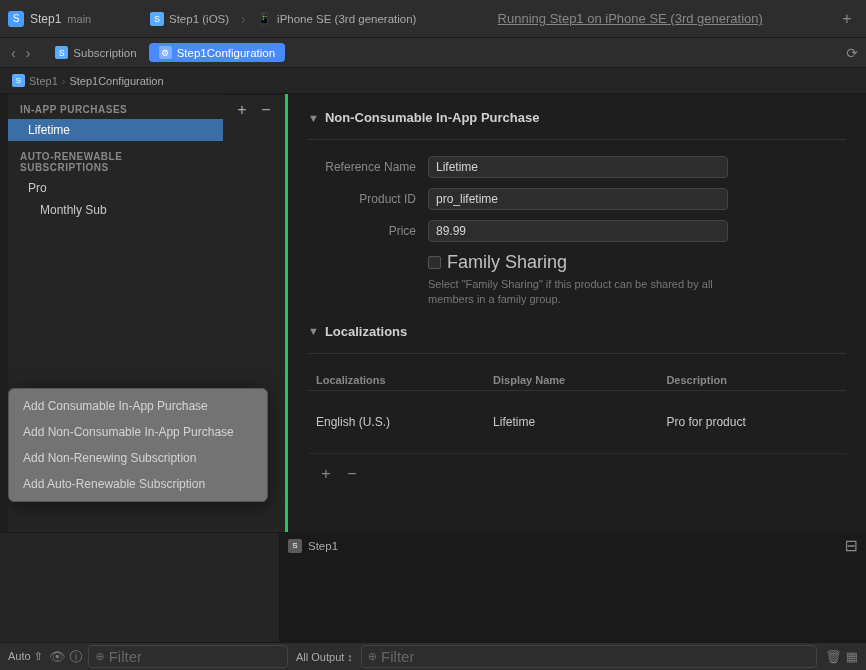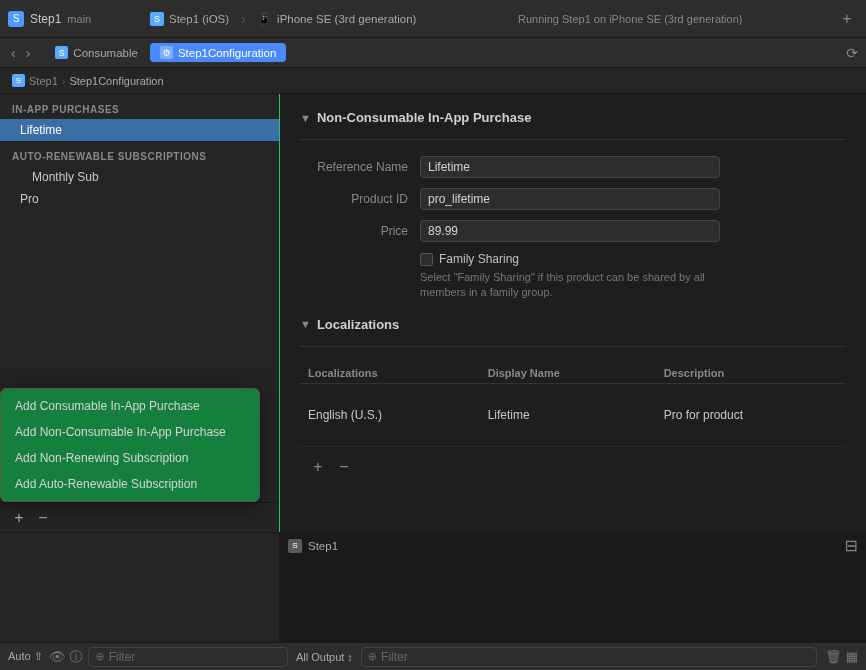--- a/index.html
+++ b/index.html
@@ -79,22 +79,23 @@
       font-size: 9px;
       color: white;
     }
     .tab-separator {
       color: #555;
       font-size: 14px;
     }
     .run-text {
       flex: 1;
       text-align: center;
-      font-size: 11px;
-      color: #888;
+      font-size: 13px;
+      color: #888;
+      text-decoration: underline;
     }
     .plus-btn {
       width: 22px;
       height: 22px;
       display: flex;
       align-items: center;
       justify-content: center;
       color: #888;
       font-size: 16px;
       cursor: pointer;
@@ -203,25 +204,26 @@
     .main-content {
       display: flex;
       flex: 1;
       overflow: hidden;
     }
 
     
     .sidebar {
       width: 280px;
       background: #252525;
-      border-right: 1px solid #22c55e;
-      display: flex;
-      flex-direction: column;
+      border-right: 3px solid #22c55e;
+      display: flex;
+      flex-direction: row;
       overflow: hidden;
       position: relative;
+      margin-left: 8px;
     }
     .sidebar-scroll {
       flex: 1;
       overflow-y: auto;
     }
     .sidebar-section-header {
       font-size: 10px;
       font-weight: 700;
       color: #888;
       padding: 10px 12px 4px;
@@ -273,21 +275,21 @@
       cursor: pointer;
       border-radius: 3px;
     }
 
     
     .dropdown-menu {
       position: absolute;
       bottom: 30px;
       left: 0;
       width: 260px;
-      background: #15803d;
+      background: #737373;
       border: 1px solid #555;
       border-radius: 6px;
       padding: 4px 0;
       z-index: 100;
       box-shadow: 0 4px 20px rgba(0,0,0,0.5);
     }
     .dropdown-item {
       padding: 6px 14px;
       font-size: 12px;
       color: #d4d4d4;
@@ -371,21 +373,21 @@
     }
     .checkbox {
       width: 13px;
       height: 13px;
       background: #2d2d2d;
       border: 1px solid #555;
       border-radius: 2px;
       cursor: pointer;
     }
     .family-sharing-text {
-      font-size: 12px;
+      font-size: 18px;
       color: #c0c0c0;
     }
     .family-sharing-desc {
       font-size: 11px;
       color: #777;
       max-width: 300px;
       line-height: 1.4;
     }
 
     
@@ -521,21 +523,21 @@
       border-radius: 4px;
       padding: 2px 6px;
       gap: 4px;
       flex: 1;
     }
     .status-filter-icon {
       font-size: 11px;
       color: #666;
     }
     .status-filter-text {
-      font-size: 12px;
+      font-size: 15px;
       color: #666;
     }
     .status-right {
       display: flex;
       align-items: center;
       flex: 1;
       gap: 8px;
     }
     .output-select {
       font-size: 11px;
@@ -593,21 +595,21 @@
 </div>
 
 <div class="breadcrumb-bar">
   <div class="breadcrumb-nav">
     <span class="nav-btn">‹</span>
     <span class="nav-btn">›</span>
   </div>
   <div class="breadcrumb-tabs">
     <div class="breadcrumb-tab">
       <div class="breadcrumb-tab-icon">S</div>
-      <span>Consumable</span>
+      <span>Subscription</span>
     </div>
     <div class="breadcrumb-tab active">
       <div class="breadcrumb-tab-icon">⚙</div>
       <span>Step1Configuration</span>
     </div>
   </div>
   <div class="breadcrumb-right">
     <span class="icon-btn">⟳</span>
   </div>
 </div>
@@ -621,25 +623,25 @@
 
 <div class="main-content">
 
   <div class="sidebar">
     <div class="sidebar-scroll">
       <div class="sidebar-section-header">IN-APP PURCHASES</div>
       <div class="sidebar-item selected">
         <span>Lifetime</span>
       </div>
       <div class="sidebar-section-header">AUTO-RENEWABLE SUBSCRIPTIONS</div>
+      <div class="sidebar-item">
+        <span>Pro</span>
+      </div>
       <div class="sidebar-item indented">
         <span>Monthly Sub</span>
-      </div>
-      <div class="sidebar-item">
-        <span>Pro</span>
       </div>
     </div>
 
     <div class="arrow-container">
       <svg width="130" height="90" viewBox="0 0 130 90">
         <defs>
           <marker id="arrowhead" markerWidth="10" markerHeight="7" refX="0" refY="3.5" orient="auto">
             <polygon points="0 0, 10 3.5, 0 7" fill="#e85c1e"></polygon>
           </marker>
         </defs>

